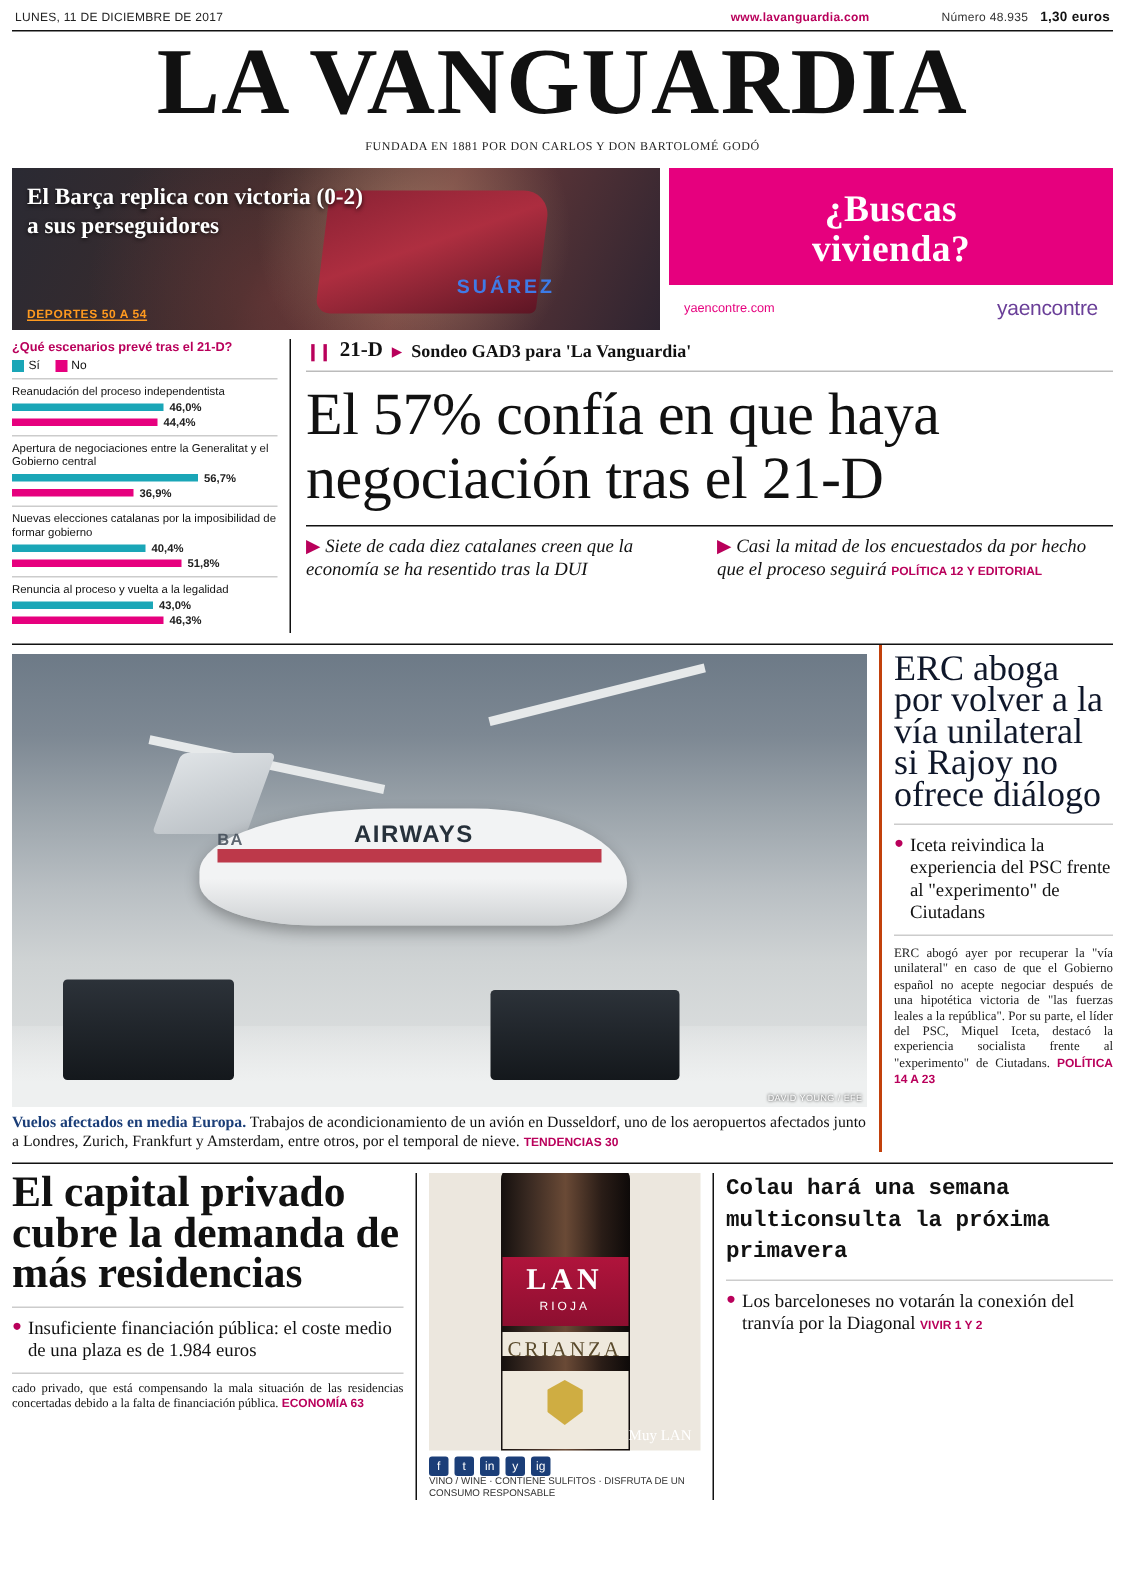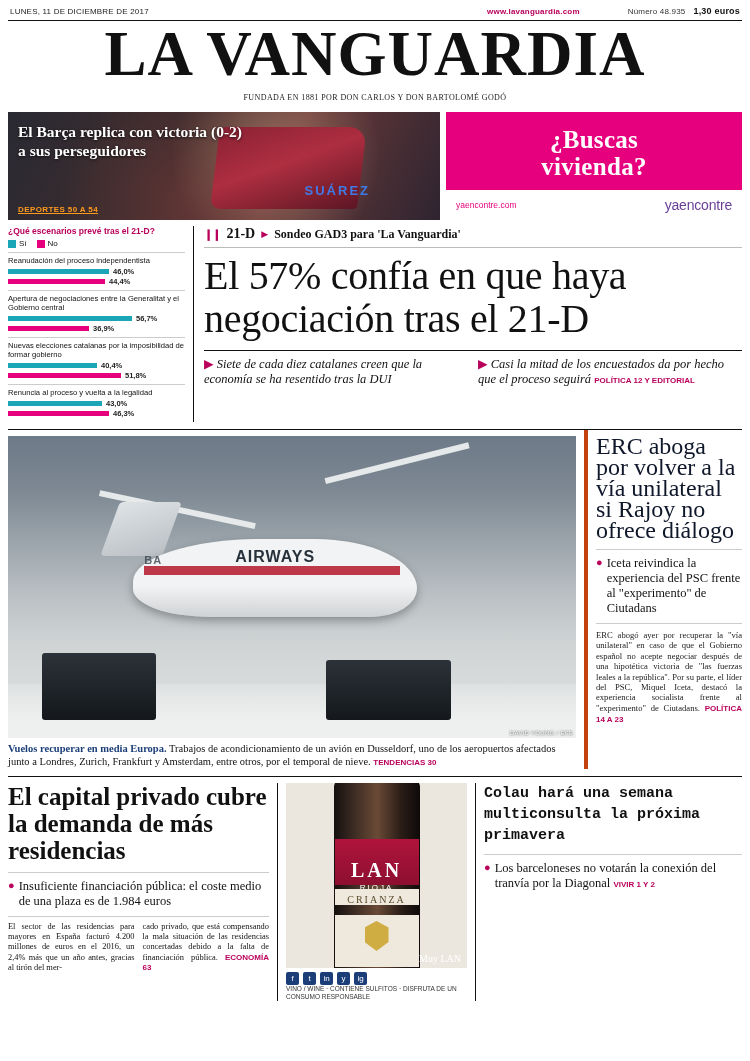--- a/index.html
+++ b/index.html
@@ -131,21 +131,21 @@
   .lead-sub {
     flex: 1; font-family: "Liberation Serif", serif; font-style: italic;
     font-size: 12.5px; line-height: 15px;
   }
   .lead-sub .tri { color: #b9005b; font-style: normal; }
   .refs { color: #b9005b; font-weight: bold; font-size: 8px; font-style: normal;
           font-family: "Liberation Sans", sans-serif; }
 
   
   .midrow { display: flex; margin-top: 7px; border-top: 1px solid #111; }
-  .photocol { width: 580px; padding-right: 8px; border-right: 4px solid #c2410c; padding-top: 6px; }
+  .photocol { width: 580px; padding-right: 8px; border-right: 2px solid #c2410c; padding-top: 6px; }
   .photo {
     position: relative; height: 302px; overflow: hidden; background: #5a6470;
   }
   .photo-bg {
     position: absolute; inset: 0;
     background:
       linear-gradient(180deg, #6d7a87 0%, #7d8893 18%, #9aa3aa 34%, #b9bfc3 52%, #cfd3d4 68%, #e3e5e5 100%);
   }
   .p-plane {
     position: absolute; left: 22%; top: 34%; width: 50%; height: 26%;
@@ -209,21 +209,21 @@
     font-family: "Liberation Serif", serif; font-size: 8.6px; line-height: 10.4px;
     text-align: justify; color: #222;
   }
   .rcref { color: #b9005b; font-weight: bold; font-size: 8px; font-family: "Liberation Sans", sans-serif; }
 
   
   .bottomrow { display: flex; margin-top: 7px; border-top: 1px solid #111; padding-top: 6px; }
   .bl { width: 270px; padding-right: 8px; border-right: 1px solid #111; }
   .bl h3 {
     font-family: "Liberation Serif", serif; font-weight: bold;
-    font-size: 25px; line-height: 27px;
+    font-size: 29px; line-height: 27px;
   }
   .bl .sub { display: flex; gap: 4px; margin-top: 8px; border-top: 1px solid #ccc; padding-top: 6px; }
   .bl .sub .t { font-family: "Liberation Serif", serif; font-size: 12.5px; line-height: 15px; }
   .bl .cols { display: flex; gap: 8px; margin-top: 7px; border-top: 1px solid #ccc; padding-top: 5px; }
   .bl .cols p { font-family: "Liberation Serif", serif; font-size: 8.4px; line-height: 10.2px; text-align: justify; flex: 1; }
 
   .bc { width: 198px; padding: 0 8px; border-right: 1px solid #111; position: relative; }
   .wine {
     position: relative; height: 185px; background: #ece7de; overflow: hidden;
   }
@@ -231,26 +231,26 @@
     position: absolute; left: 50%; transform: translateX(-50%);
     top: -4px; width: 86px; height: 196px;
     background: linear-gradient(90deg,#15100e 0%, #3a2a22 22%, #6a4a36 50%, #2a1d17 78%, #0e0a09 100%);
     border-radius: 8px 8px 4px 4px;
   }
   .label-top {
     position: absolute; left: 50%; transform: translateX(-50%); top: 56px;
     width: 84px; height: 46px; background: linear-gradient(180deg,#b0143c,#8d0f30);
     color: #fff; text-align: center;
   }
-  .label-top .lan { font-family: "Liberation Serif", serif; font-weight: bold; font-size: 20px; margin-top: 20px; letter-spacing: 3px; }
+  .label-top .lan { font-family: "Liberation Serif", serif; font-weight: bold; font-size: 20px; margin-top: 4px; letter-spacing: 3px; }
   .label-top .rioja { font-size: 8px; letter-spacing: 2px; margin-top: 1px; }
   .label-mid {
     position: absolute; left: 50%; transform: translateX(-50%); top: 106px;
     width: 84px; height: 16px; background: #efe9dd; color: #5a4a2c;
-    text-align: center; font-size: 10px; letter-spacing: 2px; padding-top: 5px;
+    text-align: center; font-size: 14px; letter-spacing: 2px; padding-top: 5px;
     font-family: "Liberation Serif", serif;
   }
   .label-bot {
     position: absolute; left: 50%; transform: translateX(-50%); top: 132px;
     width: 84px; height: 52px; background: #efe9dd;
   }
   .crest {
     position: absolute; left: 50%; transform: translateX(-50%); top: 6px;
     width: 24px; height: 30px; background: #c9a227;
     clip-path: polygon(50% 0,100% 22%,100% 70%,50% 100%,0 70%,0 22%);
@@ -412,21 +412,21 @@
         <div class="p-plane"></div>
         <div class="p-stripe"></div>
         <div class="p-ba">BA</div>
         <div class="p-airways">AIRWAYS</div>
         <div class="p-snow"></div>
         <div class="p-truck1"></div>
         <div class="p-truck2"></div>
         <div class="photo-credit">DAVID YOUNG / EFE</div>
       </div>
       <div class="photo-cap">
-        <b>Vuelos recuperar en media Europa.</b><span> Trabajos de acondicionamiento de un avión en Dusseldorf, uno de los aeropuertos afectados junto a Londres, Zurich, Frankfurt y Amsterdam, entre otros, por el temporal de nieve.</span>
+        <b>Vuelos afectados en media Europa.</b><span> Trabajos de acondicionamiento de un avión en Dusseldorf, uno de los aeropuertos afectados junto a Londres, Zurich, Frankfurt y Amsterdam, entre otros, por el temporal de nieve.</span>
         <span class="ref">TENDENCIAS 30</span>
       </div>
     </div>
 
     <div class="rightcol">
       <h3>ERC aboga por volver a la vía unilateral si Rajoy no ofrece diálogo</h3>
       <div class="bullet-item">
         <span class="dot">●</span>
         <span class="bullet-text">Iceta reivindica la experiencia del PSC frente al "experimento" de Ciutadans</span>
       </div>
@@ -439,21 +439,20 @@
 
   <div class="bottomrow">
 
     <div class="bl">
       <h3>El capital privado cubre la demanda de más residencias</h3>
       <div class="sub">
         <span class="dot">●</span>
         <span class="t">Insuficiente financiación pública: el coste medio de una plaza es de 1.984 euros</span>
       </div>
       <div class="cols">
-        <p>El sector de las residencias para mayores en España facturó 4.200 millones de euros en el 2016, un 2,4% más que un año antes, gracias al tirón del mer-</p>
         <p><span>cado privado, que está compensando la mala situación de las residencias concertadas debido a la falta de financiación pública.</span> <span class="rcref">ECONOMÍA 63</span></p>
       </div>
     </div>
 
     <div class="bc">
       <div class="wine">
         <div class="bottle"></div>
         <div class="label-top">
           <div class="lan">LAN</div>
           <div class="rioja">RIOJA</div>

